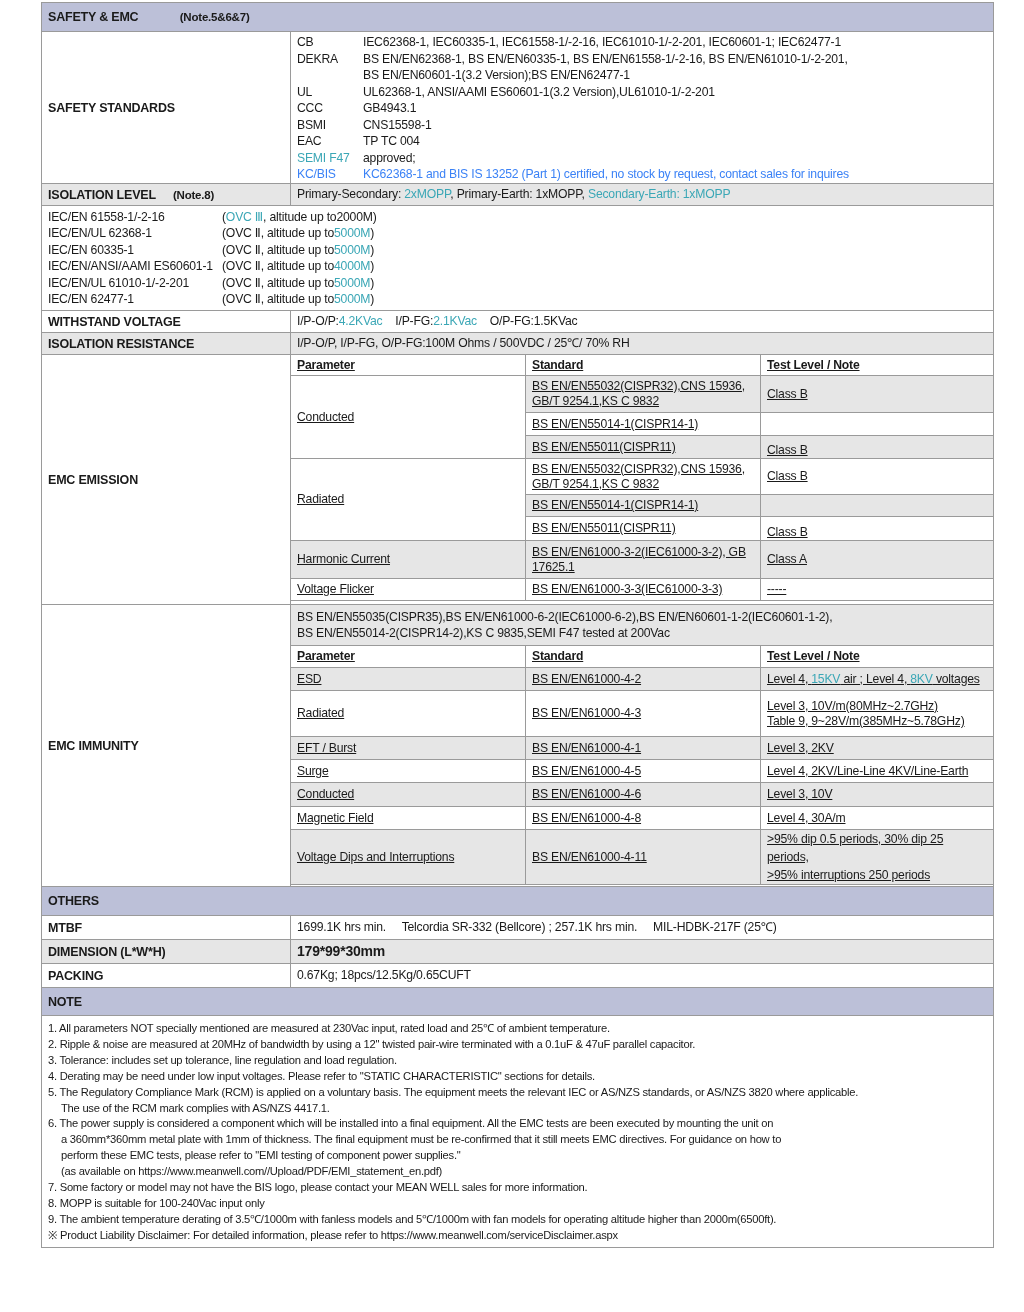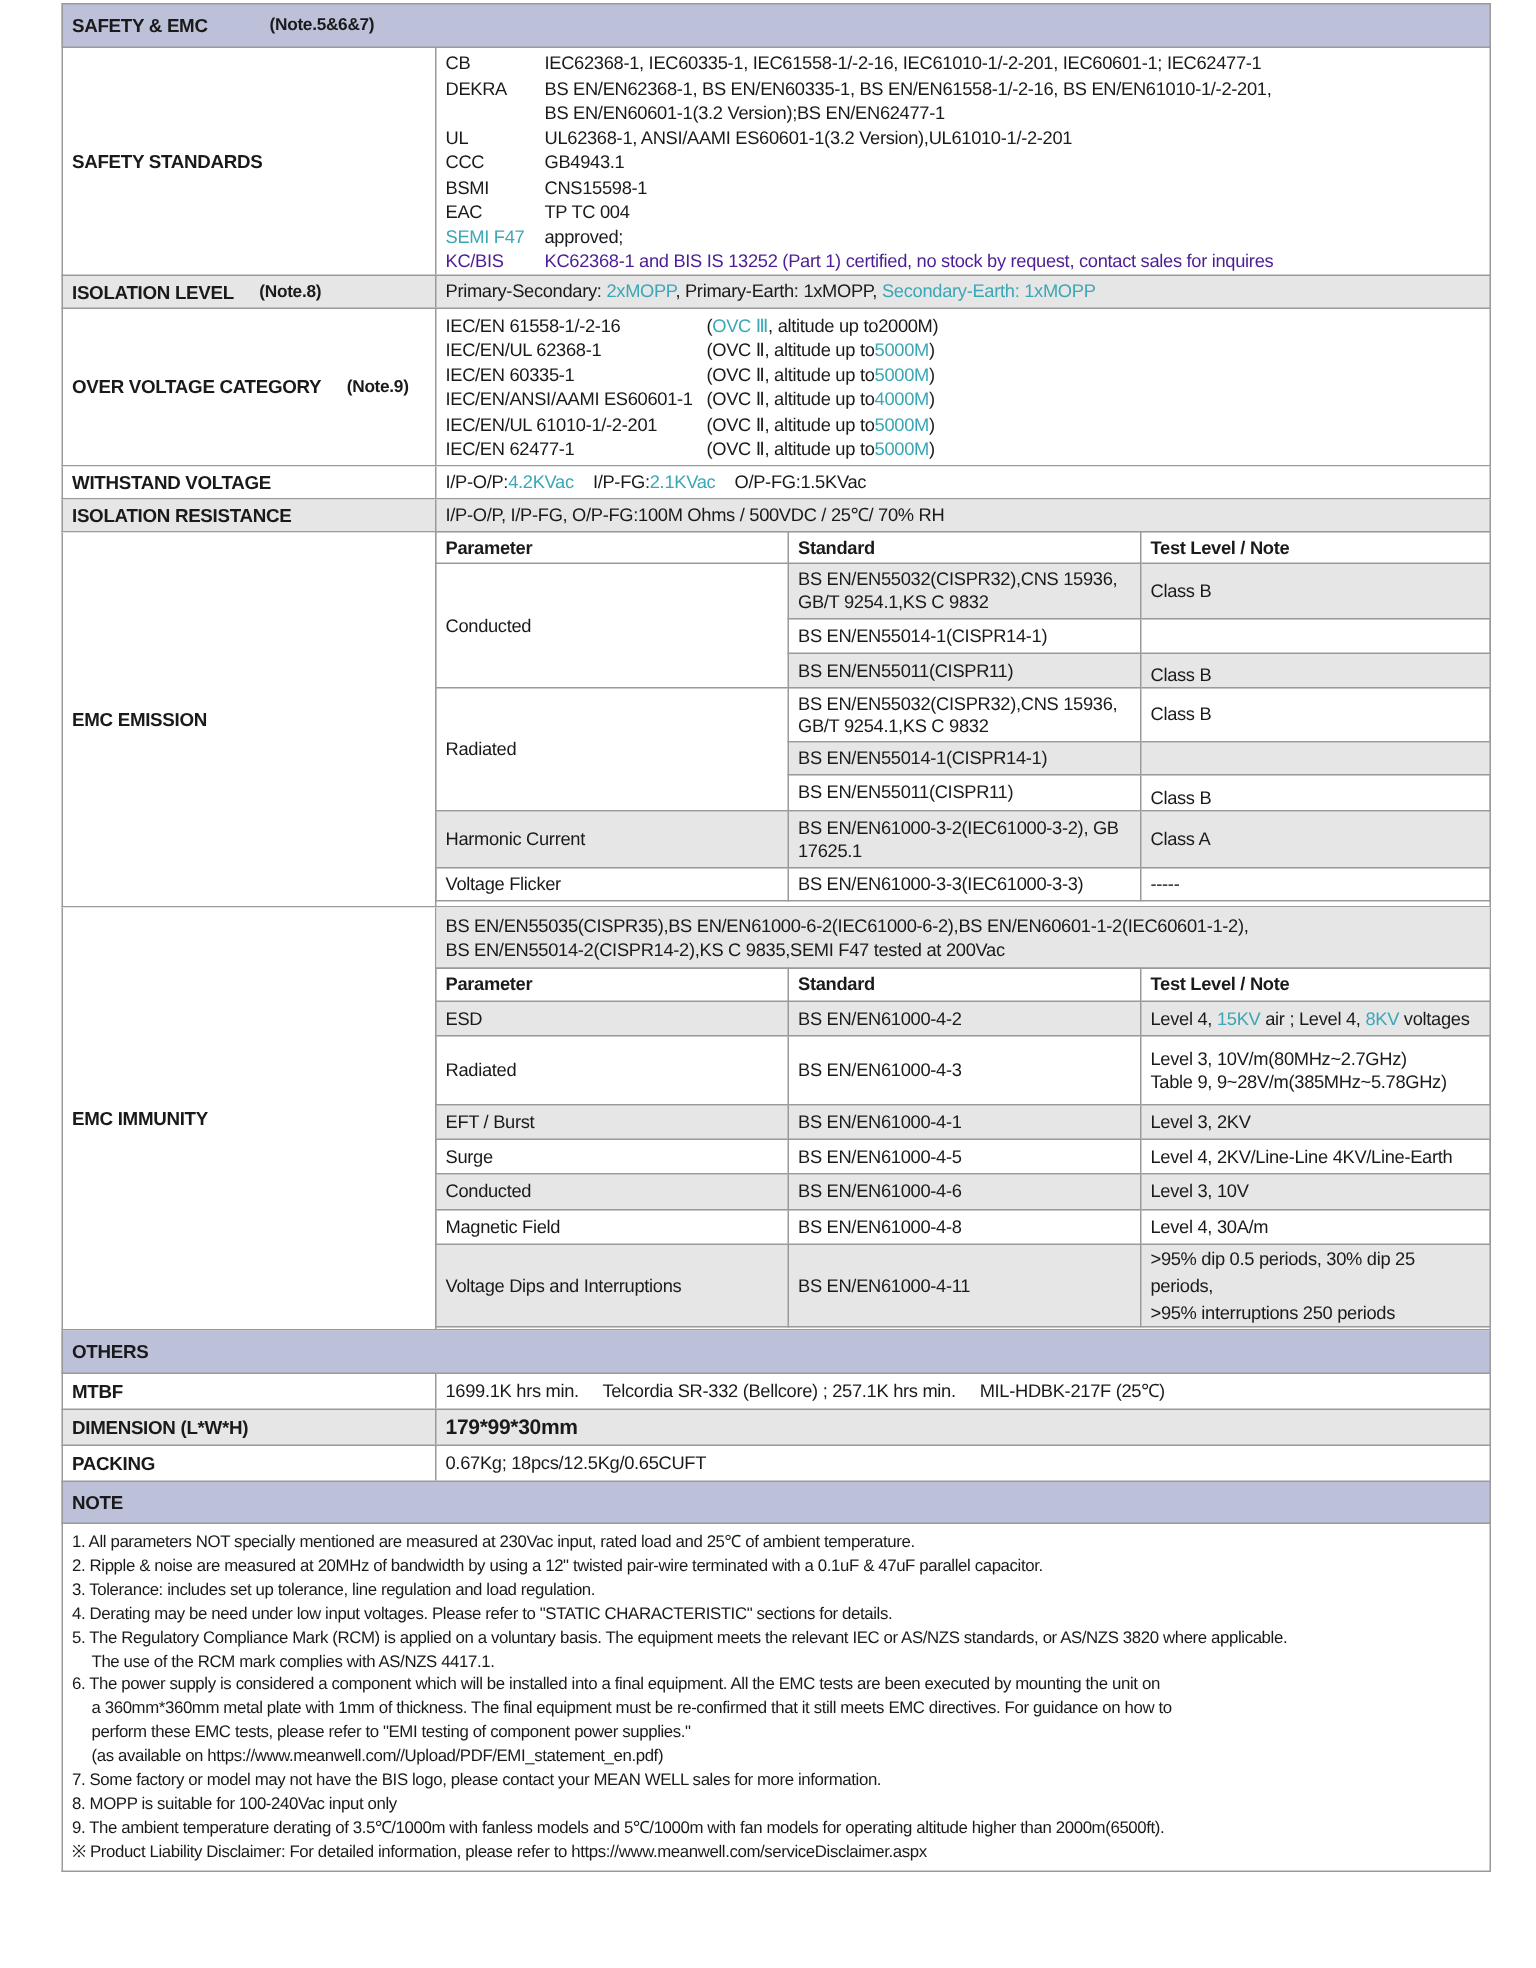--- a/index.html
+++ b/index.html
@@ -9,27 +9,27 @@
   .row { display: flex; border-left: 1px solid #9a9a9a; border-right: 1px solid #9a9a9a; border-bottom: 1px solid #9a9a9a; box-sizing: border-box; }
   .sec { background: #bcc0d8; font-weight: bold; font-size: 12.5px; padding: 0 6px; display: flex; align-items: center; border: 1px solid #9a9a9a; border-top: none; letter-spacing: -0.2px; }
   .sec.first { border-top: 1px solid #9a9a9a; }
   .sec small { font-size: 11.5px; padding-left: 38px; }
   .lbl { width: 249px; flex: 0 0 249px; border-right: 1px solid #9a9a9a; font-weight: bold; font-size: 12.5px; padding: 0 6px; display: flex; align-items: center; box-sizing: border-box; letter-spacing: -0.2px; }
   .lbl small { font-size: 11.5px; margin-left: 17px; }
   .val { flex: 1; font-size: 12.2px; padding: 0 6px; box-sizing: border-box; display: flex; flex-direction: column; justify-content: center; line-height: 16.5px; letter-spacing: -0.2px; }
   .grey { background: #e6e6e6; }
   .white { background: #ffffff; }
   .teal { color: #3ba7b6; }
-  .red { color: #4c1d95; }
+  .red { color: #3b82f6; }
   .stdline { display: flex; }
   .stdline .k { width: 66px; flex: 0 0 66px; }
   .ovline { display: flex; }
   .ovline .k { width: 174px; flex: 0 0 174px; }
   table.sub { border-collapse: collapse; width: 100%; font-size: 12.2px; letter-spacing: -0.2px; }
-  table.sub td { border: 1px solid #9a9a9a; padding: 0 6px; vertical-align: middle; line-height: 15px; }
+  table.sub td { border: 1px solid #9a9a9a; padding: 0 6px; vertical-align: middle; line-height: 15px; text-decoration: underline; }
   table.sub td.c1 { width: 222px; }
   table.sub td.c2 { width: 222px; }
   table.sub tr.hdr td { font-weight: bold; background: #ffffff; height: 20px; }
   .emcwrap { flex: 1; display: flex; flex-direction: column; }
   .emchead { background: #e6e6e6; font-size: 12.2px; padding: 4px 6px; line-height: 16px; border-bottom: 1px solid #9a9a9a; letter-spacing: -0.2px; }
   .notes { border: 1px solid #9a9a9a; border-top: none; font-size: 11.2px; line-height: 15.9px; padding: 5px 4px 3px 6px; letter-spacing: -0.25px; }
   .notes .ind { padding-left: 13px; }
   .dim { font-size: 14px; font-weight: bold; }
 </style>
 </head>
@@ -87,24 +87,20 @@
     <div class="lbl">
         <span>ISOLATION LEVEL</span>
         <small>(Note.8)</small>
       </div>
     <div class="val">
       <div><span>Primary-Secondary: </span><span class="teal">2xMOPP</span><span>, Primary-Earth: 1xMOPP, </span><span class="teal">Secondary-Earth: 1xMOPP</span></div>
     </div>
   </div>
 
   <div class="row white" style="height:105px">
-    <div class="lbl">
-        <span>OVER VOLTAGE CATEGORY</span>
-        <small>(Note.9)</small>
-      </div>
     <div class="val">
       <div class="ovline">
           <span class="k">IEC/EN 61558-1/-2-16</span>
           <span>(</span>
           <span class="teal">OVC Ⅲ</span>
           <span>, altitude up to </span>
           <span>2000M</span>
           <span>)</span>
         </div>
       <div class="ovline">

